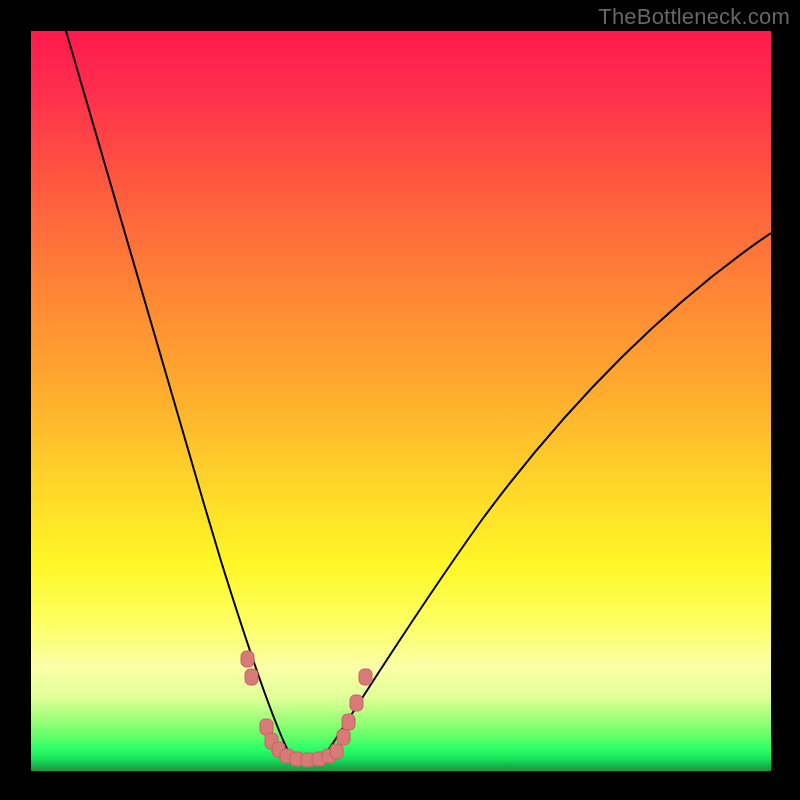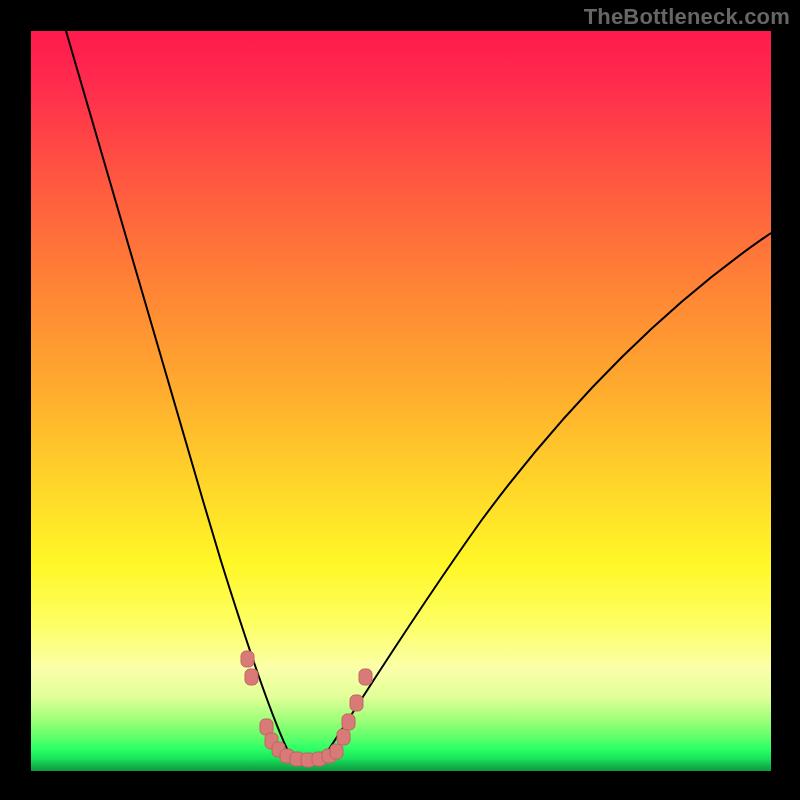--- a/index.html
+++ b/index.html
@@ -16,21 +16,21 @@
     width: 800px;
     height: 800px;
     background: #000;
   }
   .attribution {
     position: absolute;
     top: 4px;
     right: 10px;
     color: #666;
     font-size: 22px;
-    font-weight: bold;
+    font-weight: normal;
     letter-spacing: 0.2px;
   }
   .plot-area {
     position: absolute;
     left: 31px;
     top: 31px;
     width: 740px;
     height: 740px;
     background: linear-gradient(
       to bottom,

